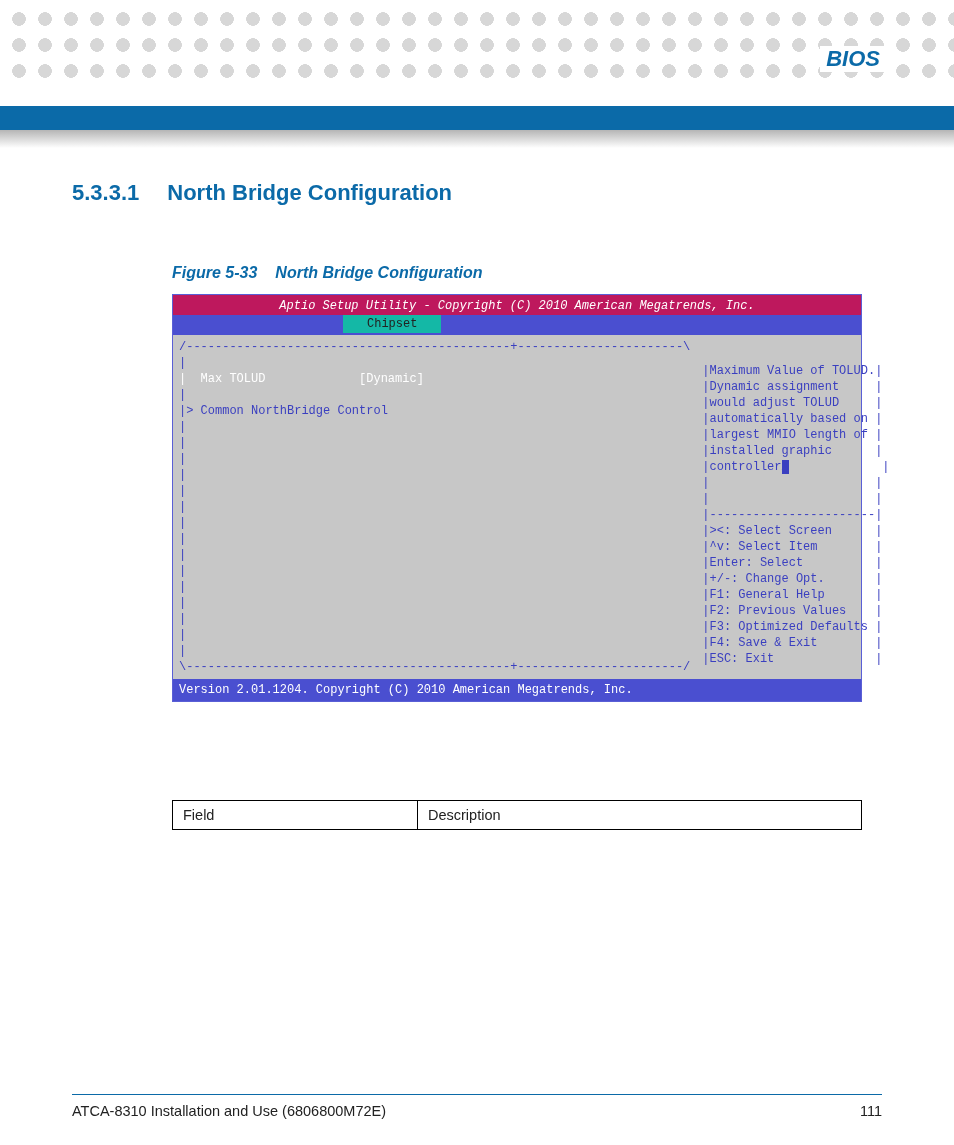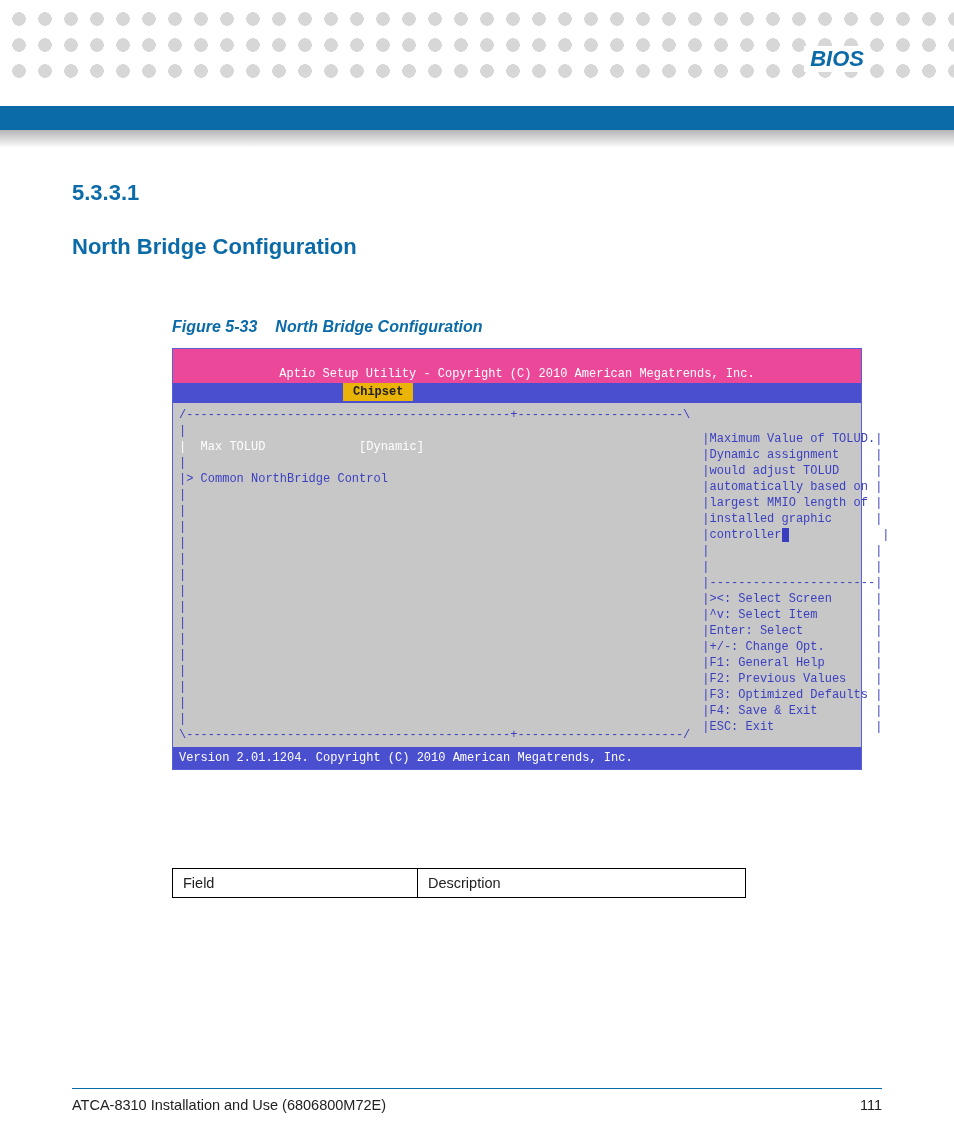--- a/index.html
+++ b/index.html
@@ -16,21 +16,21 @@
     top: 0; left: 0; right: 0;
     height: 78px;
     background-image: radial-gradient(#d7d7d7 36%, transparent 38%);
     background-size: 26px 26px;
     background-position: 6px 6px;
     background-repeat: repeat;
   }
   .chapter-title {
     position: absolute;
     top: 46px;
-    right: 84px;
+    right: 68px;
     font-weight: 700;
     font-style: italic;
     font-size: 22px;
     color: #0b6aa8;
     background: #fff;
     padding: 0 6px;
   }
   .blue-bar {
     position: absolute;
     top: 106px;
@@ -44,67 +44,67 @@
     left: 0; right: 0;
     height: 18px;
     background: linear-gradient(#b5b5b5, #fff);
   }
   .content {
     position: absolute;
     top: 180px;
     left: 72px;
     right: 72px;
   }
-  .heading-row { display: flex; gap: 28px; margin-bottom: 58px; flex-direction: column; }
+  .heading-row { display: flex; gap: 28px; margin-bottom: 58px; }
   .heading-num { font-weight: 700; font-size: 22px; color: #0b6aa8; }
   .heading-txt { font-weight: 700; font-size: 22px; color: #0b6aa8; }
   .caption {
     font-style: italic;
     font-weight: 600;
     font-size: 16px;
     color: #0b6aa8;
     margin: 0 0 12px 100px;
   }
   .caption .gap { display: inline-block; width: 18px; }
   .bios-block {
     margin-left: 100px;
     width: 690px;
     border: 1px solid #5a5fd6;
     display: flex;
     flex-direction: column;
     font-family: "Courier New", monospace;
     font-size: 12px;
     line-height: 16px;
   }
-  .bios-top { background: #ec4899; color: #fff; padding: 17px 6px 1px; text-align: center; }
+  .bios-top { background: #be185d; color: #fff; padding: 3px 6px 1px; text-align: center; font-style: italic; }
   .bios-tab-row { background: #4a4fd0; text-align: left; padding: 0 6px 2px 170px; }
-  .bios-tab { background: #eab308; color: #222; padding: 1px 10px; display: inline-block; font-weight: bold; }
+  .bios-tab { background: #14b8a6; color: #222; padding: 1px 24px; display: inline-block; }
   .bios-body { background: #c7c7c7; color: #3a3fc0; display: flex; }
   .bios-left { flex: 1.35; padding: 4px 6px; white-space: pre; }
   .bios-right { flex: 1; padding: 12px 6px; white-space: pre; }
   .bios-white { color: #fff; text-align: center; }
   .bios-cursor { background: #3a3fc0; color:#3a3fc0; }
   .bios-footer { background: #4a4fd0; color: #fff; text-align: left; padding: 3px 6px; }
   .table-area { margin-left: 100px; margin-top: 98px; }
   table.cfg {
     border-collapse: collapse;
-    width: 574px;
+    width: 690px;
     font-size: 14.5px;
     border-radius: 29px;
   }
   table.cfg td, table.cfg th {
     border: 1px solid #000;
     padding: 6px 10px;
     vertical-align: top;
     text-align: left;
     font-weight: 400;
   }
   .footer {
     position: absolute;
-    bottom: 32px;
+    bottom: 26px;
     left: 72px;
     right: 72px;
     border-top: 1.5px solid #0b6aa8;
     padding-top: 8px;
     display: flex;
     justify-content: space-between;
     font-size: 14.5px;
     color: #222;
   }
 </style>

